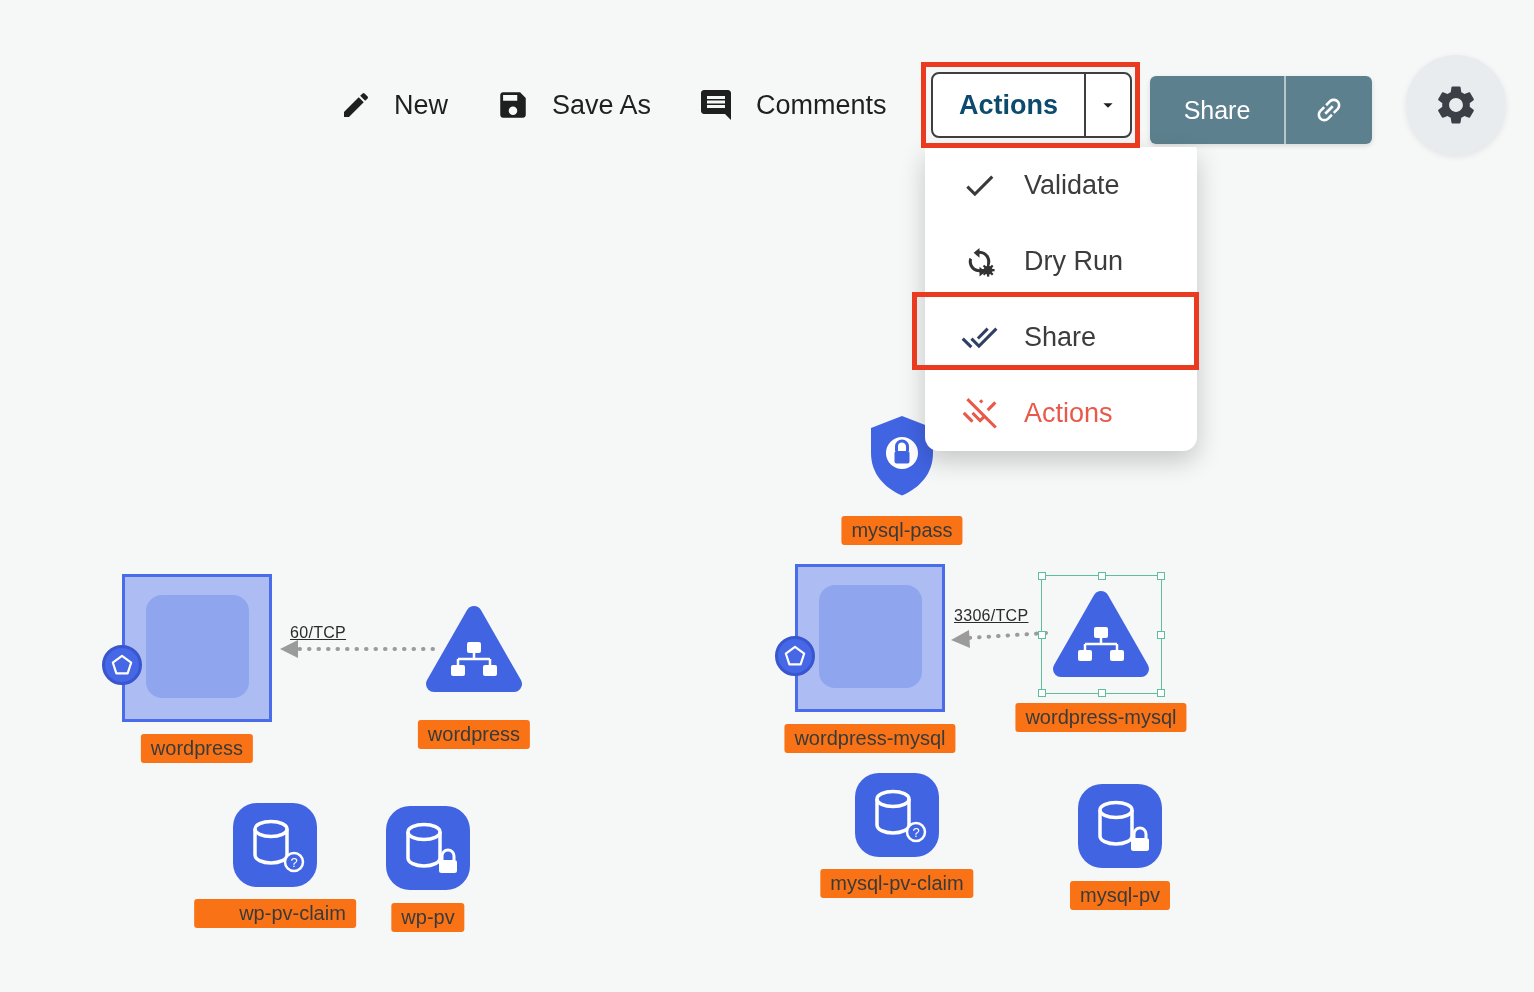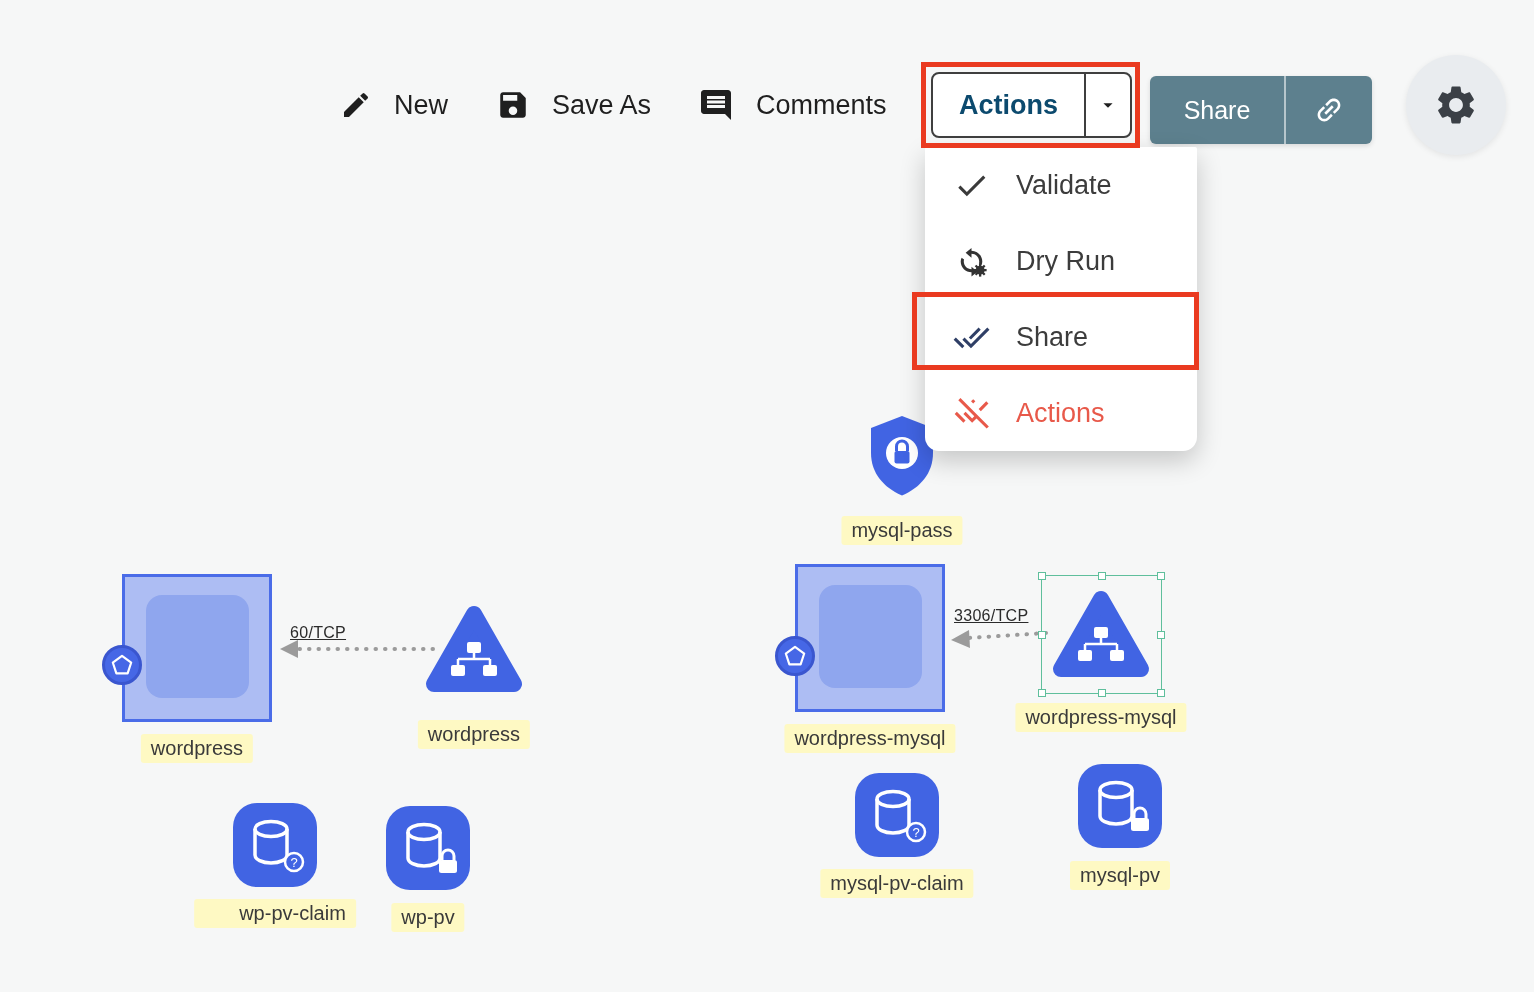--- a/index.html
+++ b/index.html
@@ -49,41 +49,41 @@
 
   
   #actions-menu {
     position:absolute; left:925px; top:119px; width:272px;
     background:#fff; z-index:20;
     box-shadow:0 10px 26px rgba(0,0,0,0.20);
     border-radius:2px 2px 14px 14px;
   }
   .menu-item {
     height:76px; display:flex; align-items:center; gap:26px;
-    padding-left:28px; font-size:27px; color:#3c3c3c; cursor:pointer;
+    padding-left:36px; font-size:27px; color:#3c3c3c; cursor:pointer;
   }
   .menu-item svg { width:37px; height:37px; flex:none; }
   .menu-item.undeploy { color:#e8594a; }
 
   
   .hl { position:absolute; border:5px solid #ea3a20; z-index:30; pointer-events:none; }
   #hl-actions { left:921px; top:34px; width:219px; height:86px; }
   #hl-deploy  { left:912px; top:264px; width:287px; height:78px; }
 
   
   #edges { position:absolute; left:0; top:0; z-index:1; }
   .edge-label { position:absolute; font-size:16px; color:#2b2b2b; z-index:2; letter-spacing:0.3px;text-decoration:underline; }
   #edge-label-1 { left:290px; top:596px; }
   #edge-label-2 { left:954px; top:579px; }
 
   .node { position:absolute; z-index:2; cursor:pointer; }
 
   .chip {
     position:absolute; left:50%; transform:translateX(-50%);
-    background:#fef9c3; color:#3a3a3a; font-size:20px;
+    background:#f97316; color:#3a3a3a; font-size:20px;
     padding:3px 10px; border-radius:3px; white-space:nowrap; z-index:3;
   }
 
   
   .dep { width:150px; height:148px; }
   .dep-box { width:150px; height:148px; border:3px solid #4a6ce8; background:#adbdf3; }
   .dep-inner { position:absolute; left:24px; top:21px; width:103px; height:103px; border-radius:16px; background:#8fa6ee; }
   .pod-badge {
     position:absolute; left:-20px; width:40px; height:40px; border-radius:50%;
     background:#4667e6; border:3px solid #3a56cf;
@@ -109,21 +109,21 @@
   .handle { position:absolute; width:8px; height:8px; background:#fff; border:1.5px solid #5fbf9c; }
   .h-tl { left:-4px; top:-4px; } .h-tm { left:calc(50% - 4px); top:-4px; } .h-tr { right:-4px; top:-4px; }
   .h-ml { left:-4px; top:calc(50% - 4px); } .h-mr { right:-4px; top:calc(50% - 4px); }
   .h-bl { left:-4px; bottom:-4px; } .h-bm { left:calc(50% - 4px); bottom:-4px; } .h-br { right:-4px; bottom:-4px; }
 
   
   .pv { width:84px; height:84px; }
   #node-wp-pvc    { left:233px; top:775px; } #node-wp-pvc .chip    { top:96px;padding-left:45px; }
   #node-wp-pv     { left:386px; top:778px;text-align:center; } #node-wp-pv .chip     { top:97px; }
   #node-mysql-pvc { left:855px; top:745px; } #node-mysql-pvc .chip { top:96px; }
-  #node-mysql-pv  { left:1078px; top:736px; } #node-mysql-pv .chip { top:97px; }
+  #node-mysql-pv  { left:1078px; top:756px; } #node-mysql-pv .chip { top:97px; }
 
   #node-mysql-pass { left:866px; top:385px; width:72px; height:86px; }
   #node-mysql-pass .chip { top:103px; }
 </style>
 </head>
 <body>
 
 <div class="stage">
 
   <div class="tb-item" id="tb-new">

